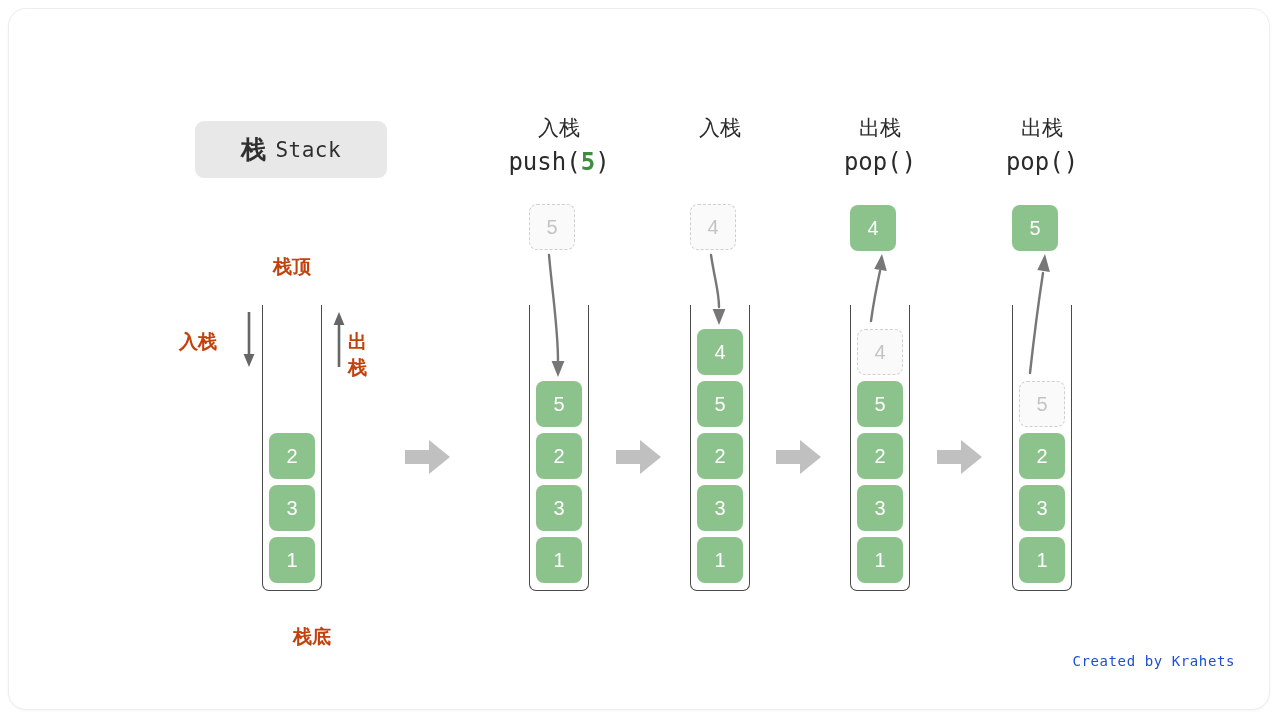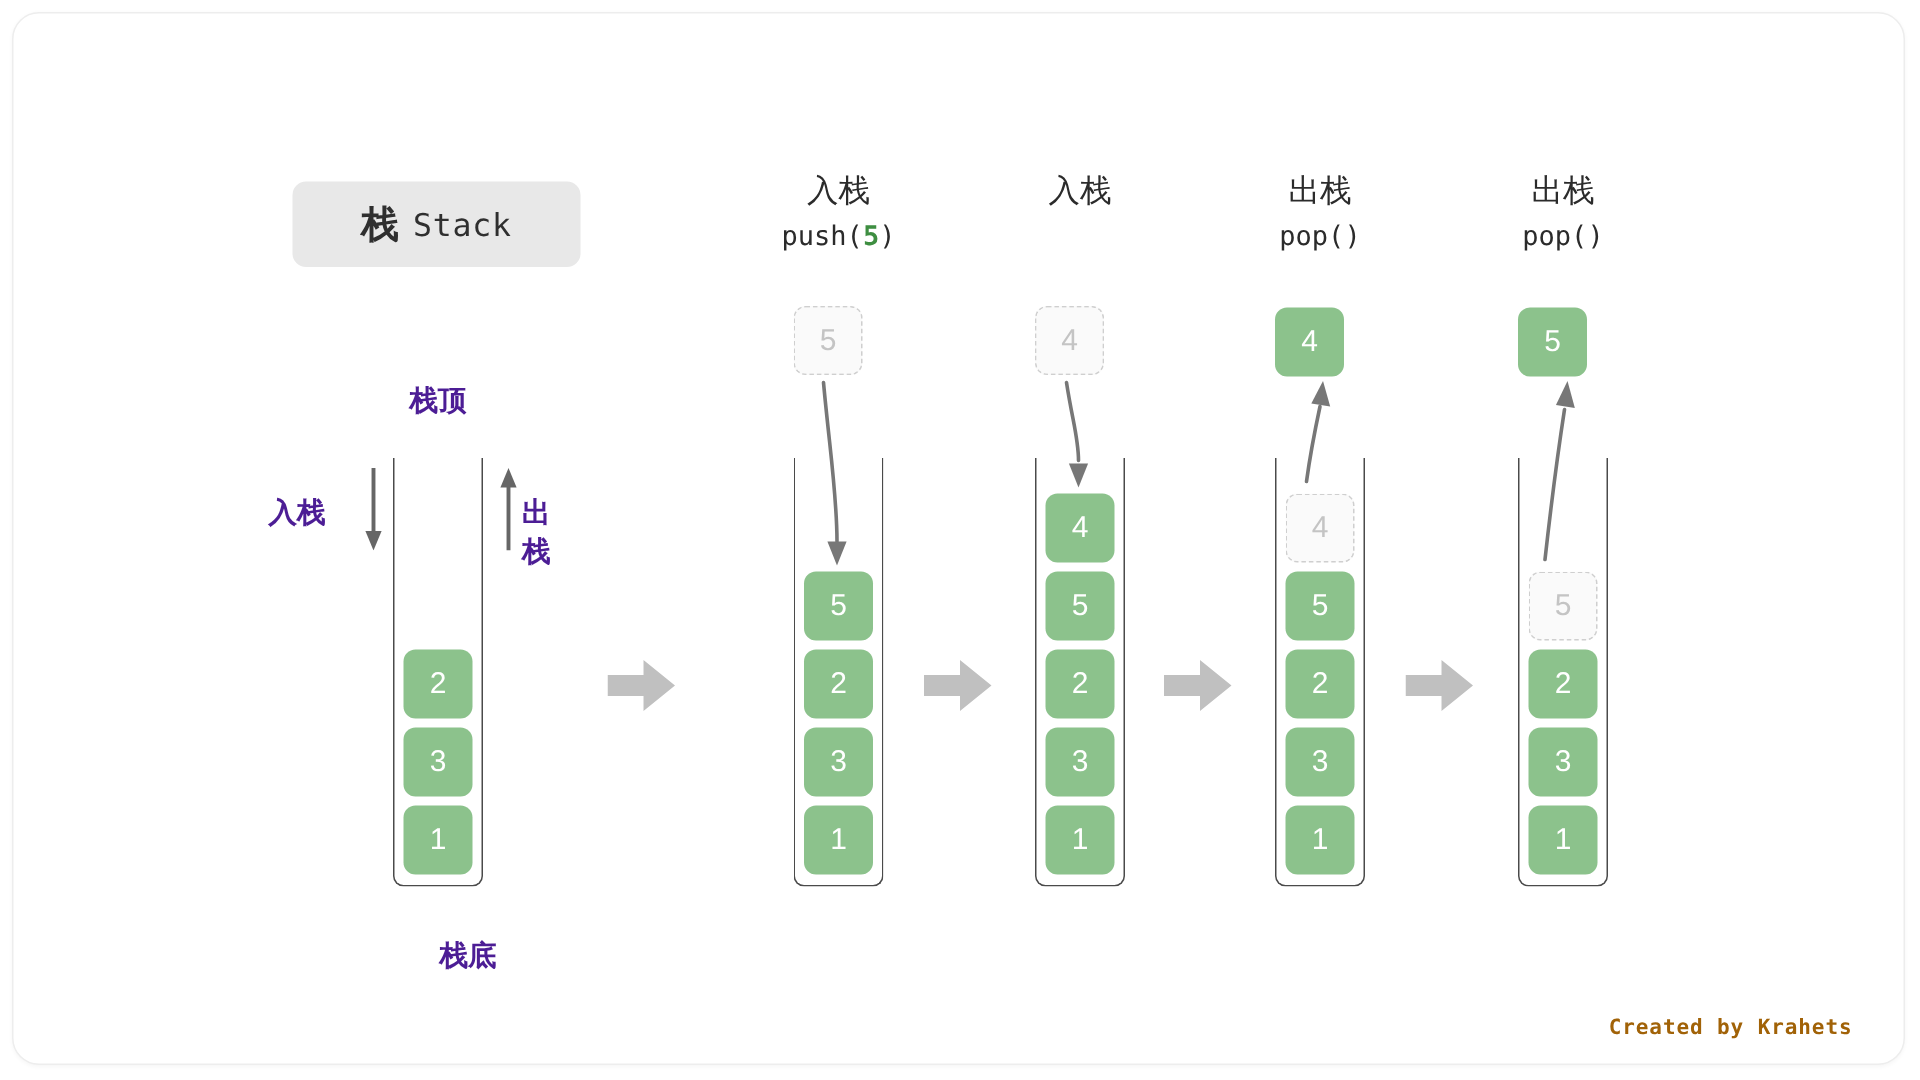--- a/index.html
+++ b/index.html
@@ -71,21 +71,21 @@
     line-height: 1.42;
   }
   .col-head .cn {
     font-size: 21px;
     font-weight: normal;
     display: block;
     margin-bottom: 2px;
   }
   .col-head .code {
     font-family: "DejaVu Sans Mono", "Liberation Mono", monospace;
-    font-size: 18px;
+    font-size: 24px;
     display: block;
     white-space: pre;
   }
   .col-head .code .arg {
     color: #3e8e41;
     font-weight: bold;
   }
 
   
   .container-wall {
@@ -165,39 +165,38 @@
     position: absolute;
     top: 430px;
     width: 46px;
     height: 36px;
   }
   .sep-arrow svg { display: block; }
 
   
   .side-label {
     position: absolute;
-    color: #4c1d95;
+    color: #c2410c;
     font-size: 19px;
     font-weight: bold;
   }
 
   .v-arrow {
     position: absolute;
     width: 14px;
   }
 
   .footer-credit {
     position: absolute;
     right: 34px;
-    bottom: 16px;
-    color: #a16207;
+    bottom: 40px;
+    color: #1d4ed8;
     font-family: "DejaVu Sans Mono", "Liberation Mono", monospace;
     font-size: 14px;
     letter-spacing: 0.6px;
-    font-weight: bold;
   }
 </style>
 </head>
 <body>
 
 <div class="page">
 
   <div class="title-badge">
     <span>栈</span>
     <span class="mono">Stack</span>

